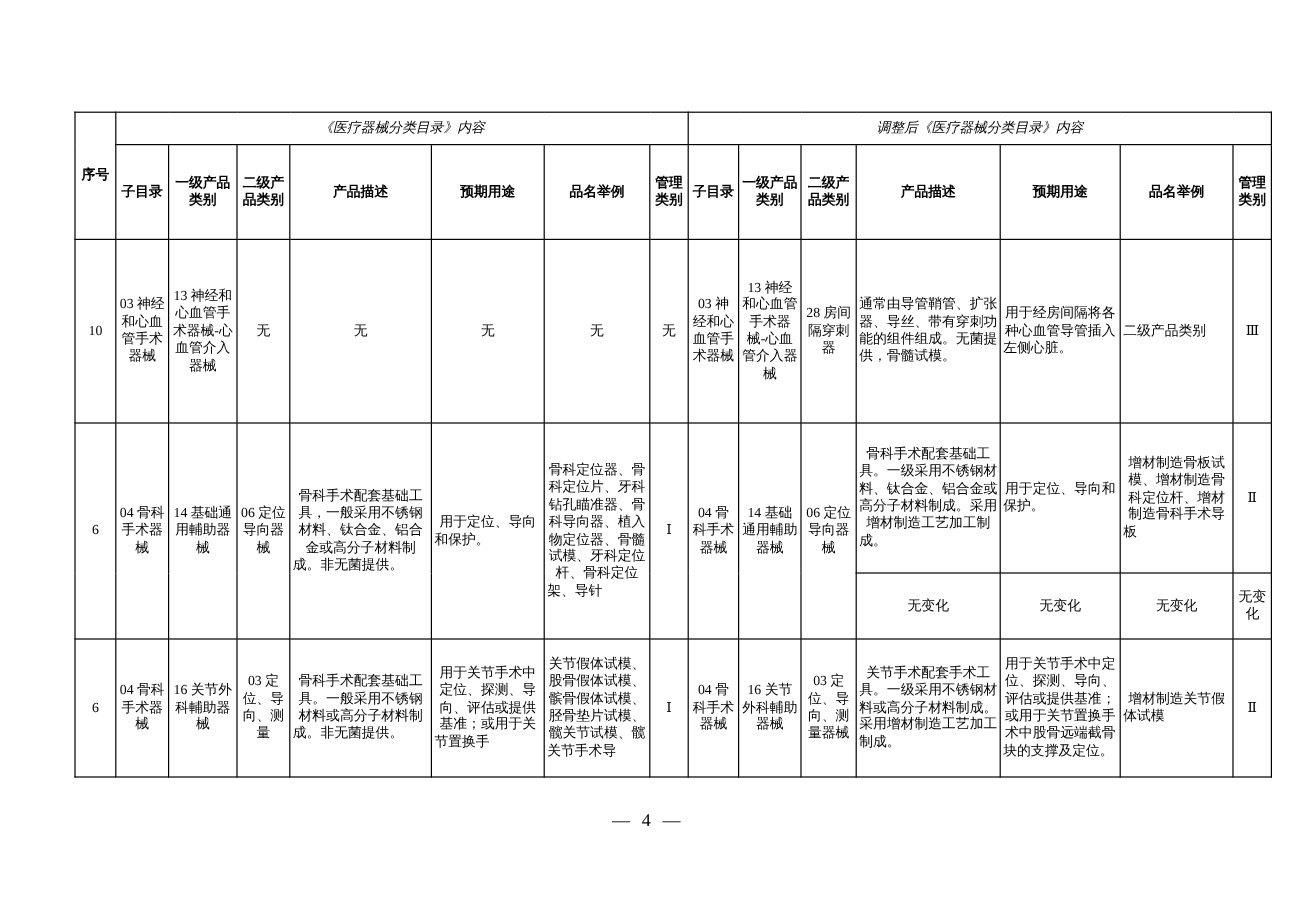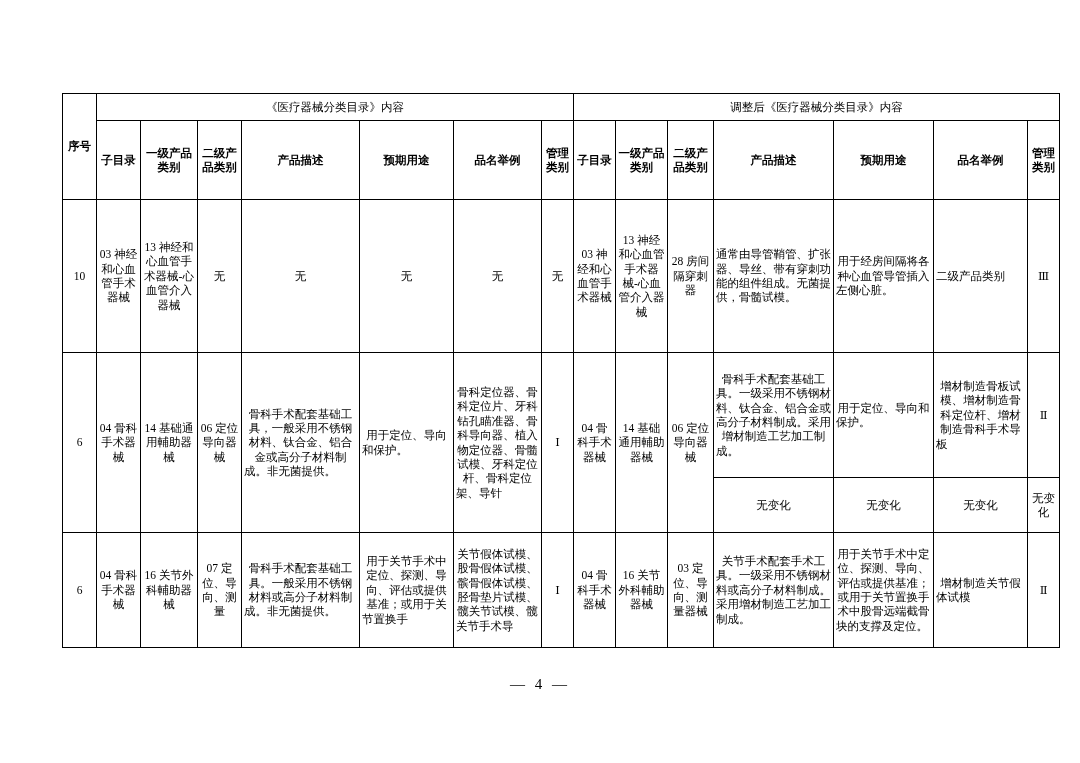--- a/index.html
+++ b/index.html
@@ -40,20 +40,21 @@
     padding: 2px 2px;
     line-height: 1.25;
     font-size: 11.5px;
     word-break: break-all;
   }
   
   .grp-head {
     font-size: 12.5px;
     height: 22px;
     font-weight: normal;
+    font-style: italic;
   }
   .col-head {
     font-size: 12px;
     height: 74px;
   }
   .seq-head {
     font-size: 12.5px;
     margin-left: 20px;
   }
   
@@ -192,21 +193,21 @@
           <td class="cell-c">无变化</td>
           <td class="cell-c">无变化</td>
           <td class="cell-c">无变化</td>
           <td class="vert">无变化</td>
         </tr>
 
         <tr class="row12">
           <td class="cell-c">6</td>
           <td class="vert">04 骨科手术器械</td>
           <td class="vert">16 关节外科輔助器械</td>
-          <td class="vert">07 定位、导向、测量</td>
+          <td class="vert">03 定位、导向、测量</td>
           <td class="cell-sm">骨科手术配套基础工具。一般采用不锈钢材料或高分子材料制成。非无菌提供。</td>
           <td class="cell-sm">用于关节手术中定位、探测、导向、评估或提供基准；或用于关节置换手</td>
           <td class="cell-sm">关节假体试模、股骨假体试模、髌骨假体试模、胫骨垫片试模、髋关节试模、髋关节手术导</td>
           <td class="cell-c">Ⅰ</td>
           <td class="vert">04 骨科手术器械</td>
           <td class="vert">16 关节外科輔助器械</td>
           <td class="vert">03 定位、导向、测量器械</td>
           <td class="cell-sm">关节手术配套手术工具。一级采用不锈钢材料或高分子材料制成。采用增材制造工艺加工制成。</td>
           <td class="cell-sm">用于关节手术中定位、探测、导向、评估或提供基准；或用于关节置换手术中股骨远端截骨块的支撑及定位。</td>
           <td class="cell-sm">增材制造关节假体试模</td>

